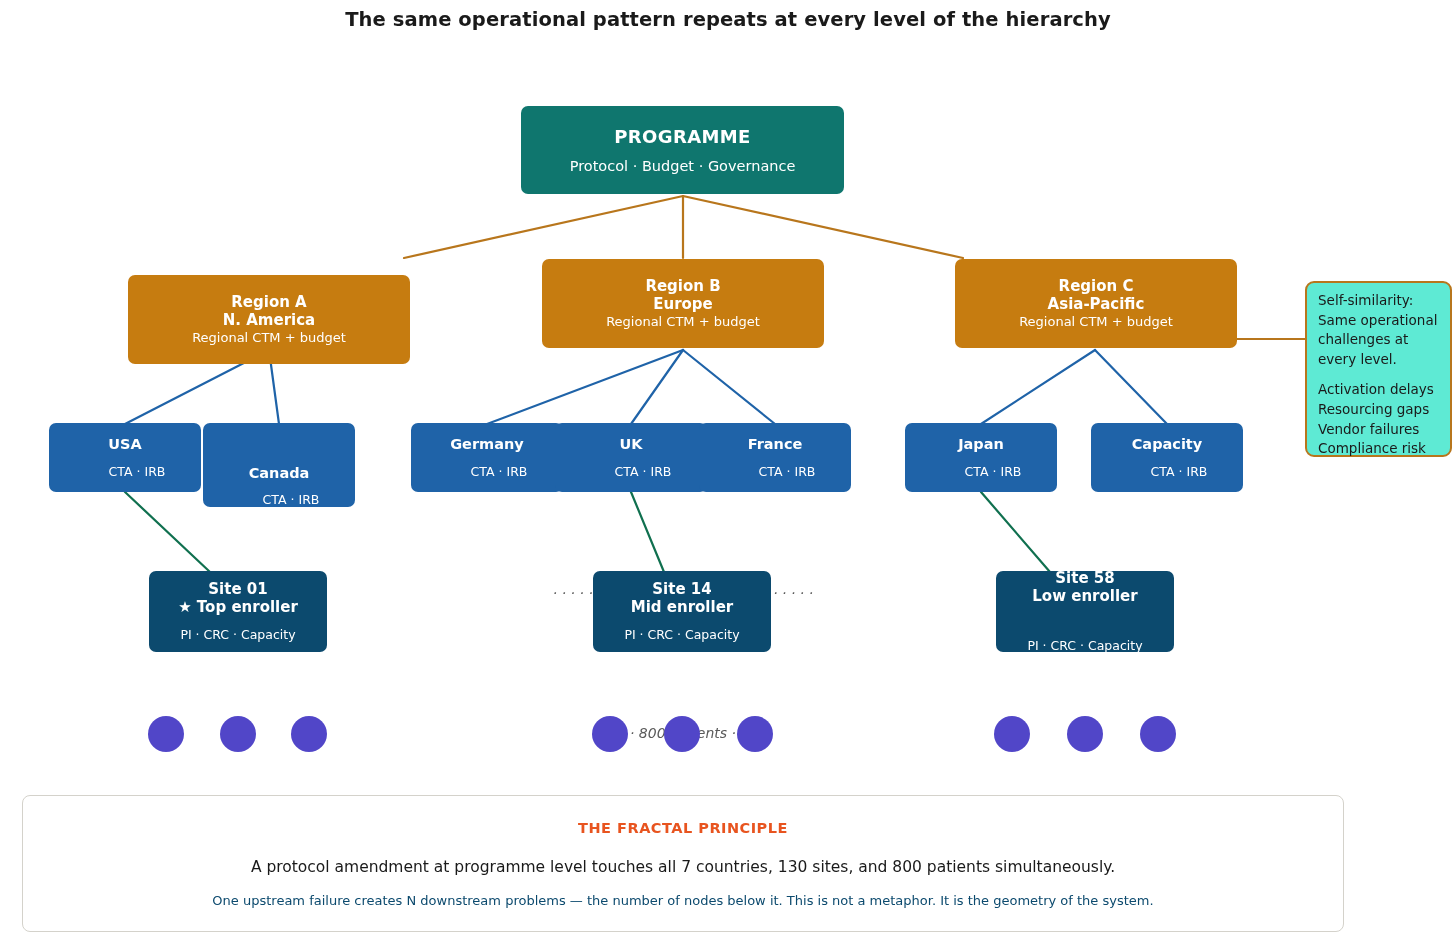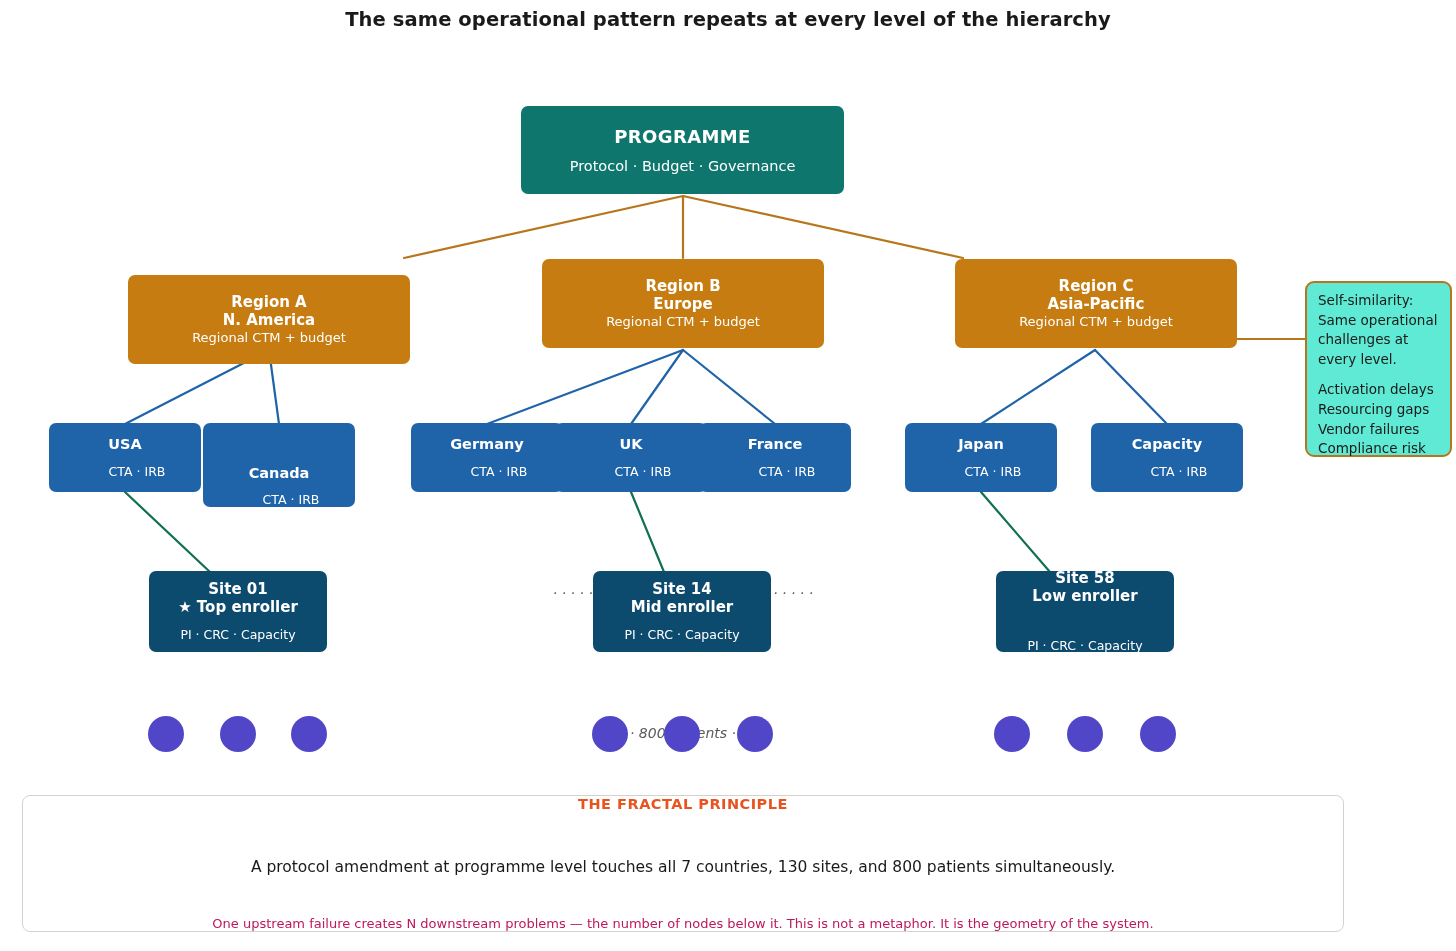--- a/index.html
+++ b/index.html
@@ -87,31 +87,31 @@
   .callout .co-gap{height:11px;}
 
   
   .footer{
     position:absolute;
     box-sizing:border-box;
     border:1px solid #d4d2cb;
     border-radius:8px;
     background:#ffffff;
     display:flex;flex-direction:column;
-    align-items:center;justify-content:space-between;
+    align-items:center;justify-content:center;
   }
   .footer .f-head{
     font-size:14.5px;font-weight:bold;color:#e8541f;
     letter-spacing:.5px;
   }
   .footer .f-main{
     font-size:15.5px;color:#1a1a1a;margin-top:22px;
   }
   .footer .f-sub{
-    font-size:13px;color:#be185d;margin-top:17px;
+    font-size:13px;color:#0c4a6e;margin-top:17px;
   }
 </style>
 </head>
 <body>
 
 <div id="stage">
 
   <div class="title-block">
     <div class="title-line">The same operational pattern repeats at every level of the hierarchy</div>
   </div>

